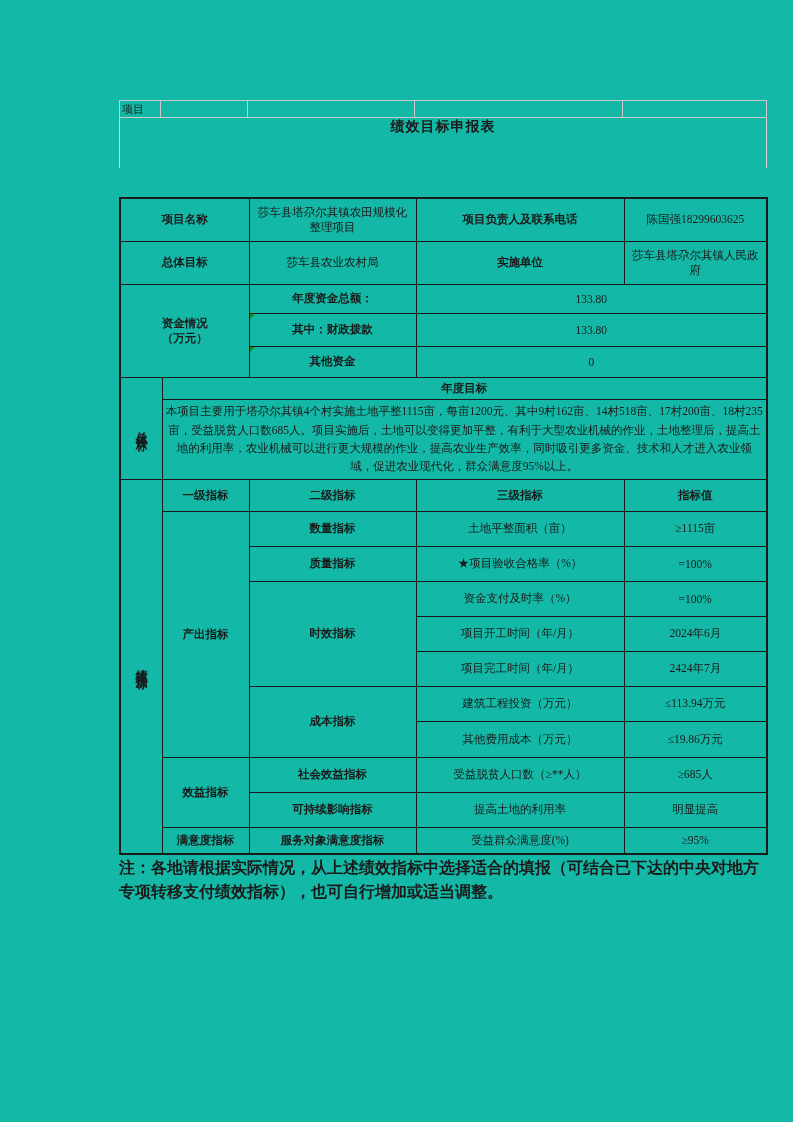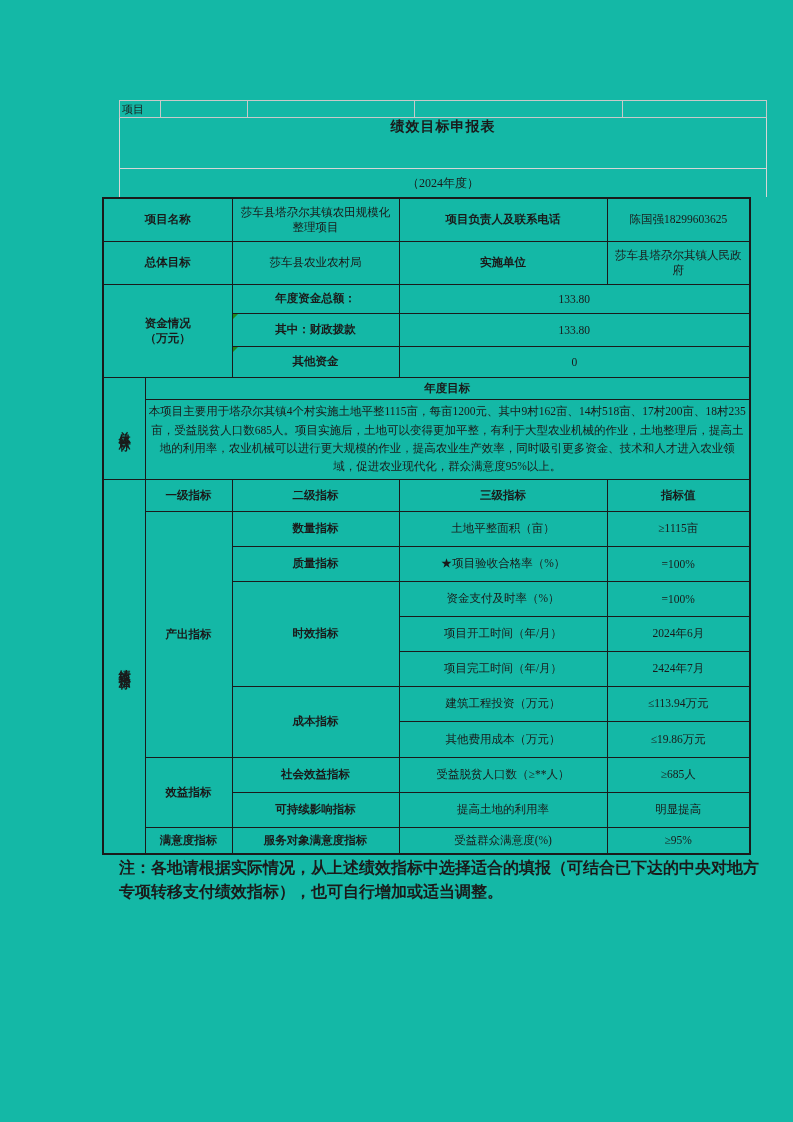--- a/index.html
+++ b/index.html
@@ -32,21 +32,21 @@
   .titleblock .t { font-size:14px; font-weight:bold; letter-spacing:1px; }
   .yearblock {
     position:absolute; left:119px; top:168px; width:648px; height:29px;
     border-top:1px solid #d6d6d6;
     border-left:1px solid #d6d6d6; border-right:1px solid #d6d6d6;
     display:flex; align-items:center; justify-content:center;
   }
   .yearblock .t { font-size:12px; }
   
   table.main {
-    position:absolute; left:102px; top:197px;
+    position:absolute; left:119px; top:197px;
     width:648px;
     border-collapse:collapse;
     table-layout:fixed;
   }
   table.main td {
     border:1px solid #1a1a1a;
     font-size:11.5px;
     text-align:center; vertical-align:middle;
     padding:1px 3px;
     position:relative;
@@ -83,23 +83,20 @@
   <div class="toprow">
     <div class="cell" style="width:42px;">项目</div>
     <div class="cell" style="width:87px;"></div>
     <div class="cell" style="width:167px;"></div>
     <div class="cell" style="width:208px;"></div>
     <div class="cell" style="width:144px;"></div>
   </div>
 
   <div class="titleblock">
     <div class="t">绩效目标申报表</div>
-  </div>
-  <div class="yearblock">
-    <div class="t">（2024年度）</div>
   </div>
 
   <table class="main">
     <colgroup>
       <col style="width:42px">
         <col style="width:87px">
         <col style="width:167px">
         <col style="width:208px">
         <col style="width:143px">
     </colgroup>

